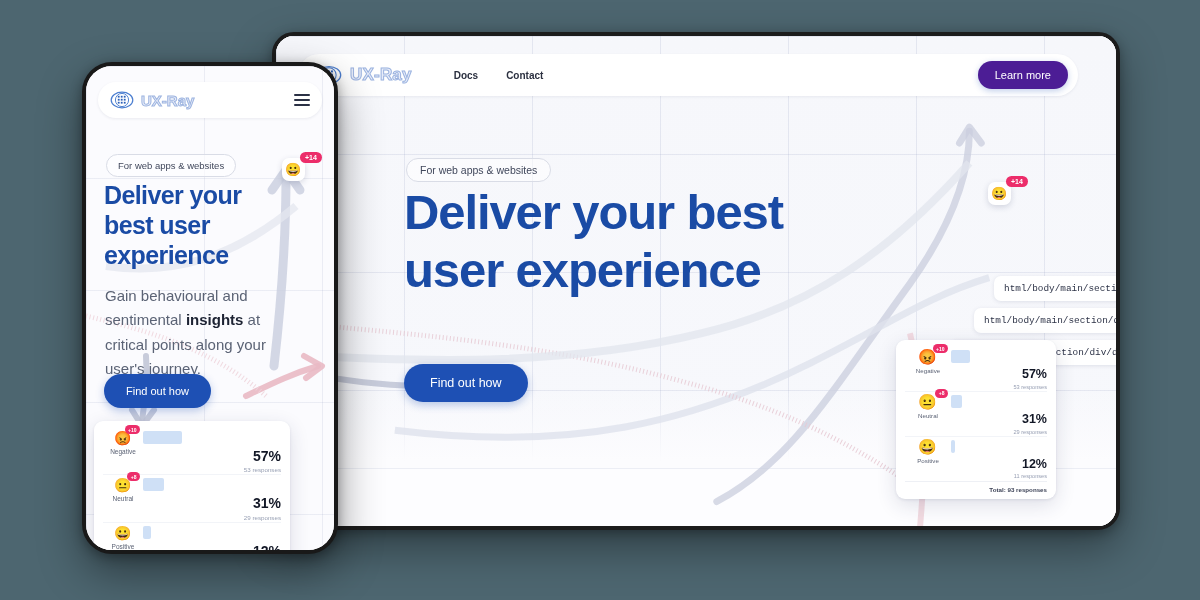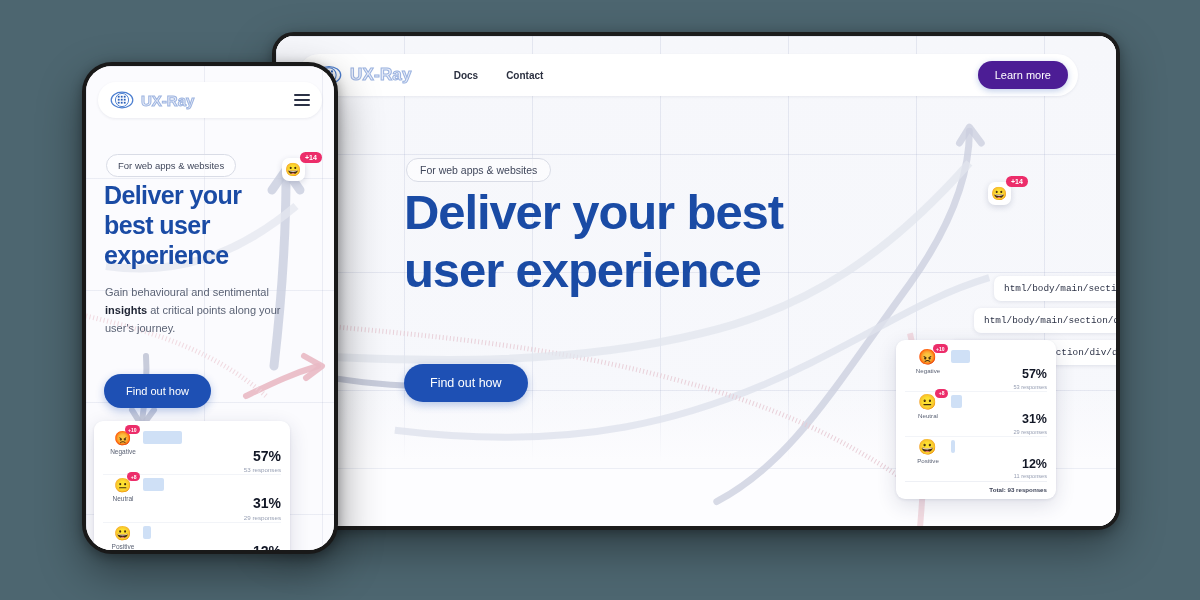--- a/index.html
+++ b/index.html
@@ -219,21 +219,21 @@
     padding: 5px 11px; font-size: 9.5px; color: #41485c;
     background: rgba(255,255,255,.6);
   }
   .m-title {
     position: absolute; left: 18px; top: 114px; width: 180px;
     font-size: 25px; line-height: 1.2; font-weight: 700;
     color: #1a4ba5; letter-spacing: -.6px;
   }
   .m-sub {
     position: absolute; left: 19px; top: 218px; width: 180px;
-    font-size: 11px; line-height: 1.62; color: #5b6375;
+    font-size: 15px; line-height: 1.62; color: #5b6375;
   }
   .m-sub b { color: #1d2333; font-weight: 700; }
   .btn-find-m {
     position: absolute; left: 18px; top: 308px;
     background: #1e50b4; color: #fff; font-size: 11px;
     padding: 11px 22px; border: none; border-radius: 20px;
     cursor: pointer; font-family: inherit;
     box-shadow: 0 3px 9px rgba(30,80,180,.3);
   }
   #sent-card-mobile { left: 8px; top: 355px; width: 196px; }

